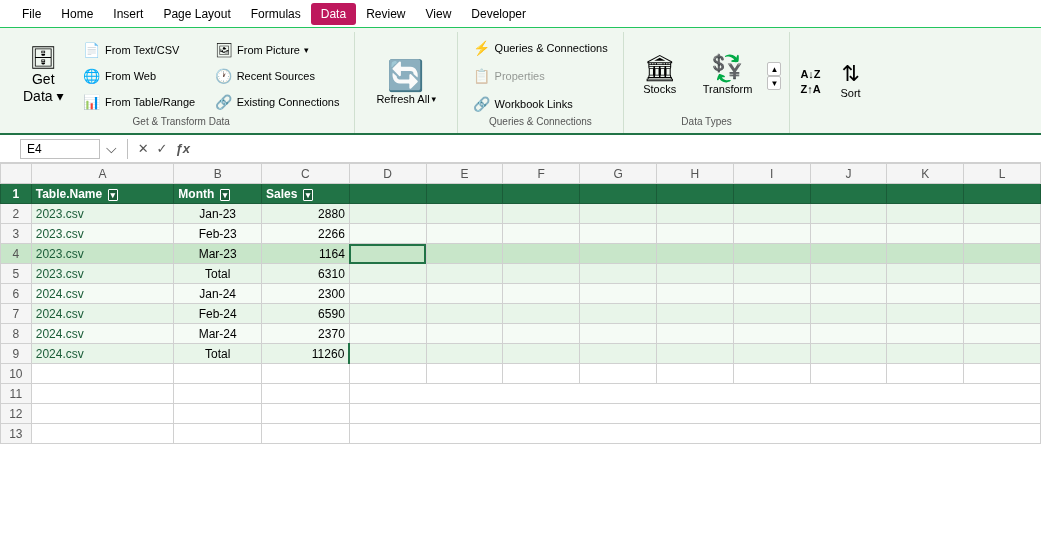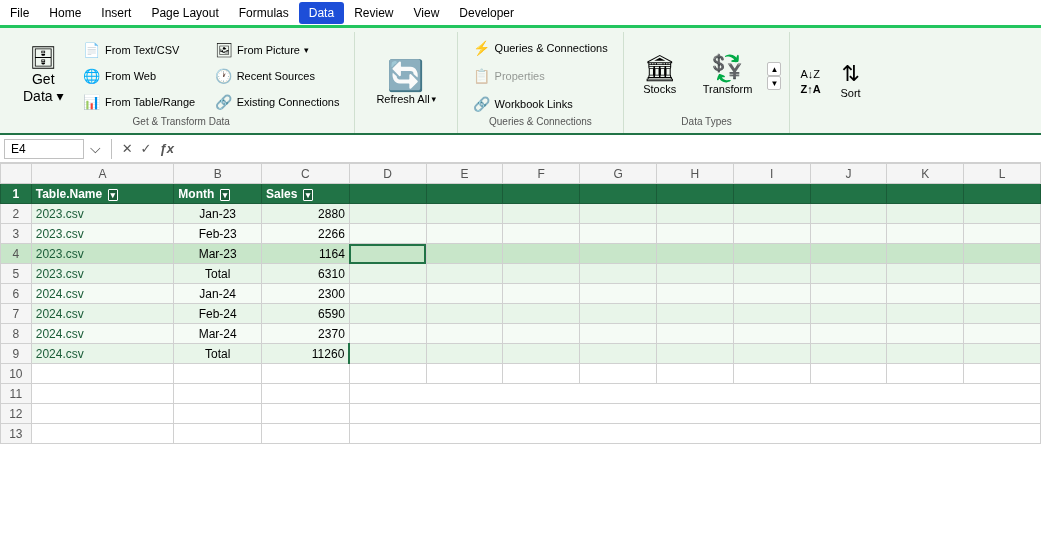--- a/index.html
+++ b/index.html
@@ -3,32 +3,32 @@
   <meta charset="utf-8">
   <style>
     * { box-sizing: border-box; margin: 0; padding: 0; }
     body { font-family: 'Segoe UI', Arial, sans-serif; font-size: 12px; background: #fff; color: #000; user-select: none; }
 
     
     .menu-bar {
       display: flex;
       align-items: center;
       background: #fff;
-      border-bottom: 3px solid #22c55e;
-      padding: 0 0;
+      border-bottom: 1px solid #22c55e;
+      padding: 0 12px;
       height: 28px;
     }
     .menu-item {
       padding: 4px 10px;
       cursor: pointer;
       font-size: 12px;
       border-radius: 3px;
     }
     .menu-item.active {
-      background: #1d4ed8;
+      background: #be185d;
       color: #fff;
       text-align: center;
     }
 
     
     .ribbon {
       background: #f0f7f0;
       border-bottom: 2px solid #217346;
       padding: 4px 8px 0 8px;
       display: flex;
@@ -117,21 +117,21 @@
       padding: 4px 8px;
     }
 
     
     .formula-bar {
       display: flex;
       align-items: center;
       border-bottom: 1px solid #d0d0d0;
       background: #fff;
       height: 28px;
-      padding: 0 4px;
+      padding: 0 20px;
       gap: 4px;
     }
     .name-box {
       width: 80px;
       border: 1px solid #c0c0c0;
       padding: 2px 6px;
       font-size: 12px;
       background: #fff;
     }
     .formula-divider {
@@ -376,21 +376,21 @@
       </div>
     </div>
     <div class="ribbon-group-label">Data Types</div>
   </div>
 
   <div class="ribbon-group" style="padding: 4px 8px;">
     <div style="display:flex; gap:6px; flex:1; align-items:center;">
 
       <div class="sort-icons">
         <div class="sort-icon-row">
-          <span style="font-size:11px; font-weight:normal;">A↓Z</span>
+          <span style="font-size:11px; font-weight:bold;">A↓Z</span>
         </div>
         <div class="sort-icon-row">
           <span style="font-size:11px; font-weight:bold;text-align:center;">Z↑A</span>
         </div>
       </div>
 
       <div class="ribbon-btn" style="min-height:60px; min-width:44px;">
         <span class="btn-icon" style="font-size:22px;">⇅</span>
         <span style="font-size:11px;">Sort</span>
       </div>

